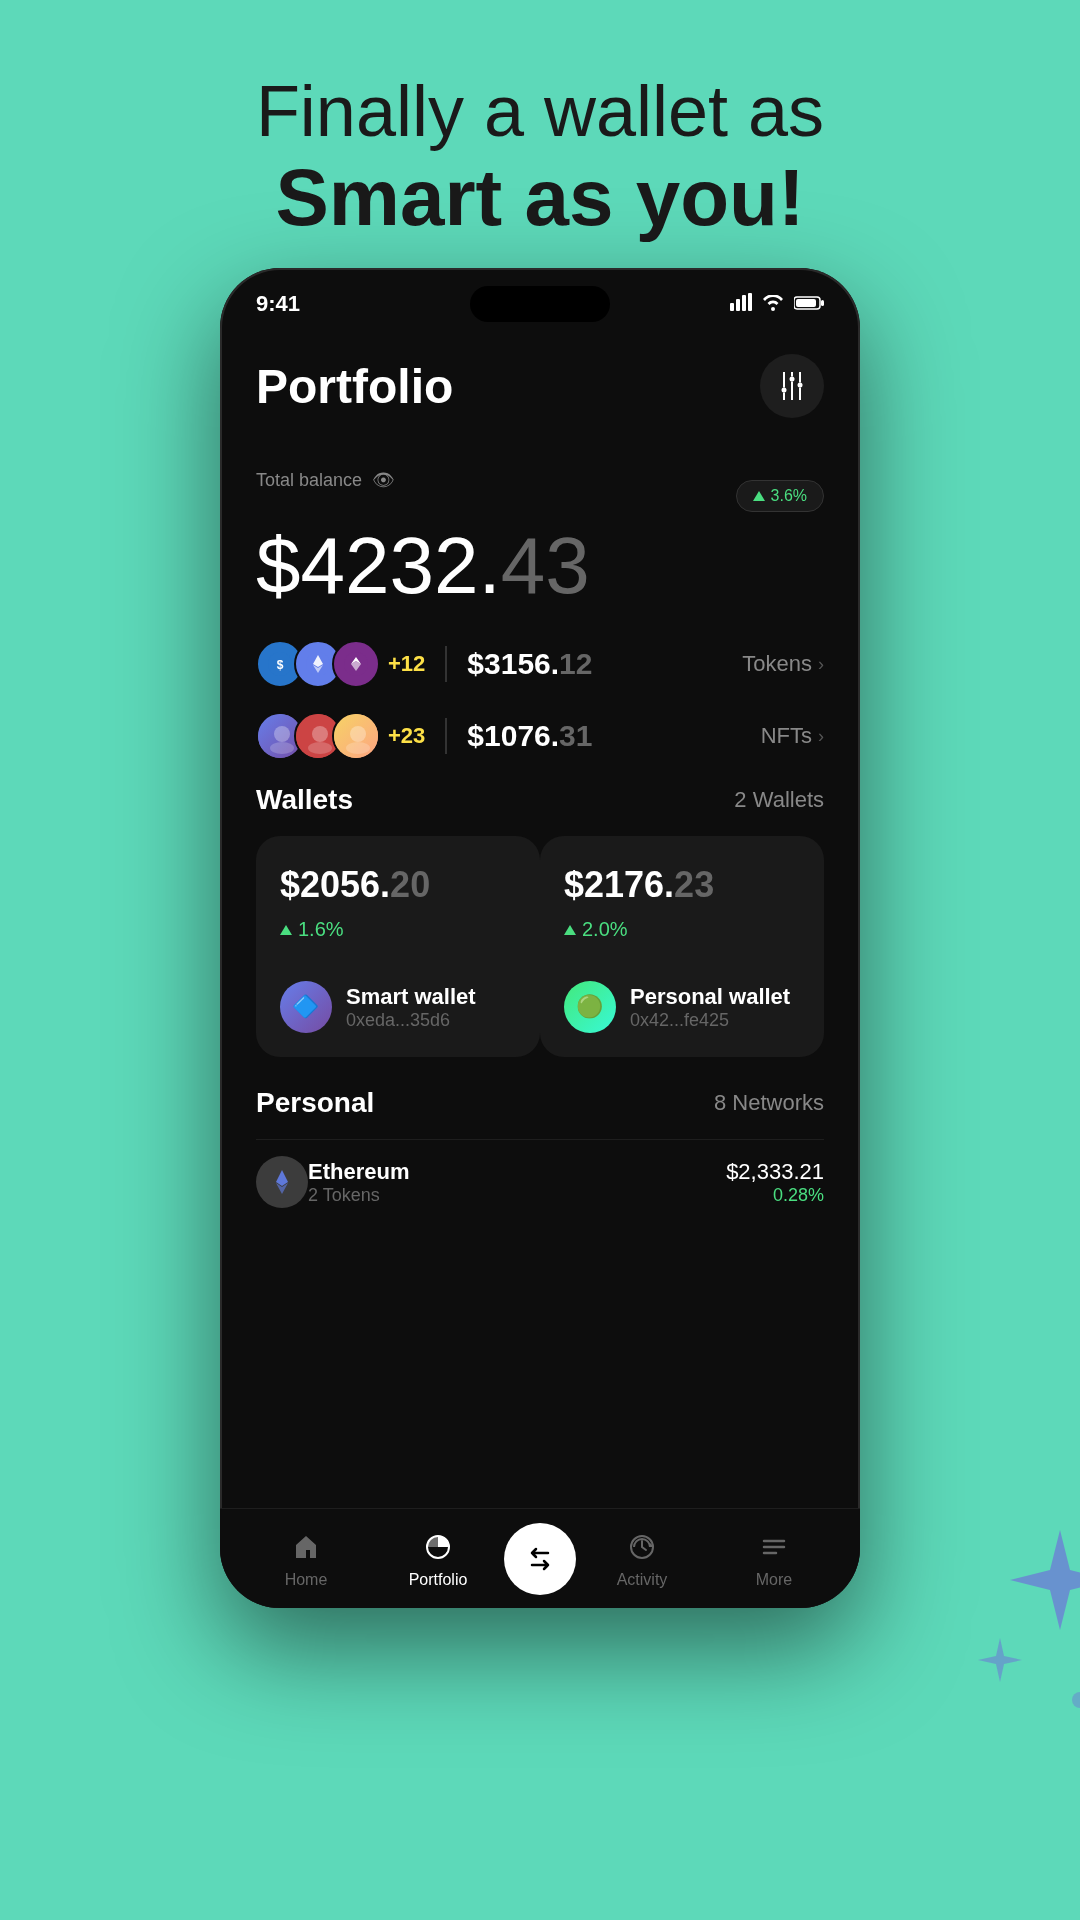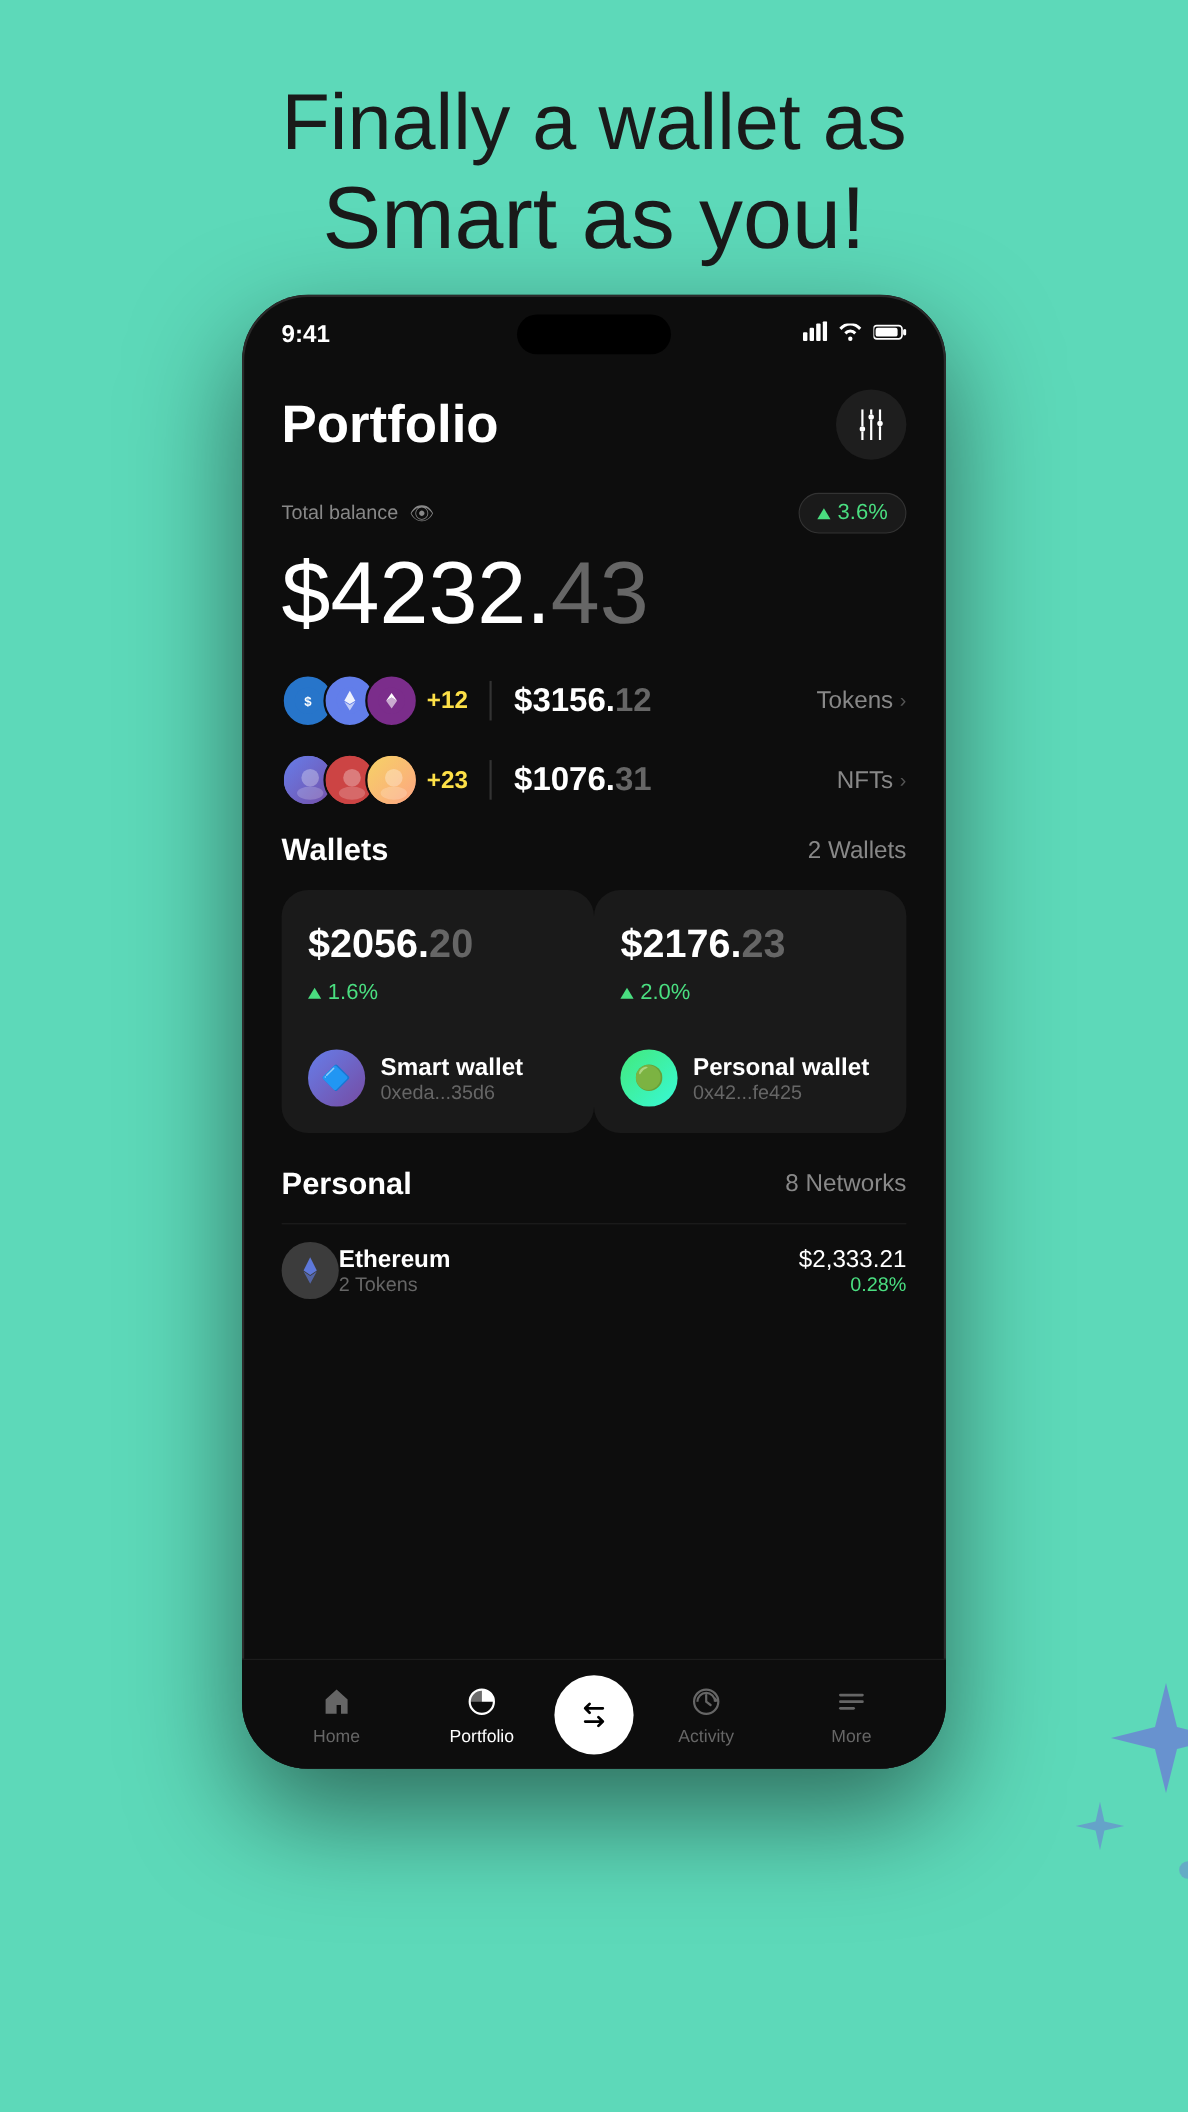--- a/index.html
+++ b/index.html
@@ -19,21 +19,21 @@
       padding-bottom: 40px;
     }
     .hero-text .line1 {
       font-size: 72px;
       font-weight: 400;
       color: #1a1a1a;
       display: block;
     }
     .hero-text .line2 {
       font-size: 80px;
-      font-weight: 400;
+      font-weight: 700;
       color: #1a1a1a;
       display: block;
     }
 
     
     .phone-frame {
       position: absolute;
       top: 268px;
       left: 50%;
       transform: translateX(-50%);
@@ -128,24 +128,25 @@
       display: flex;
       align-items: center;
       gap: 10px;
     }
     .balance-badge {
       background: #1a1a1a;
       border: 1px solid #333;
       border-radius: 20px;
       padding: 6px 16px;
       color: #4ade80;
-      font-size: 20px;
+      font-size: 16px;
       display: flex;
       align-items: center;
       gap: 6px;
+      margin-top: 32px;
     }
     .balance-amount {
       font-size: 80px;
       font-weight: 300;
       color: white;
       line-height: 1.1;
     }
     .balance-amount .cents {
       color: #666;
       margin-top: 40px;

